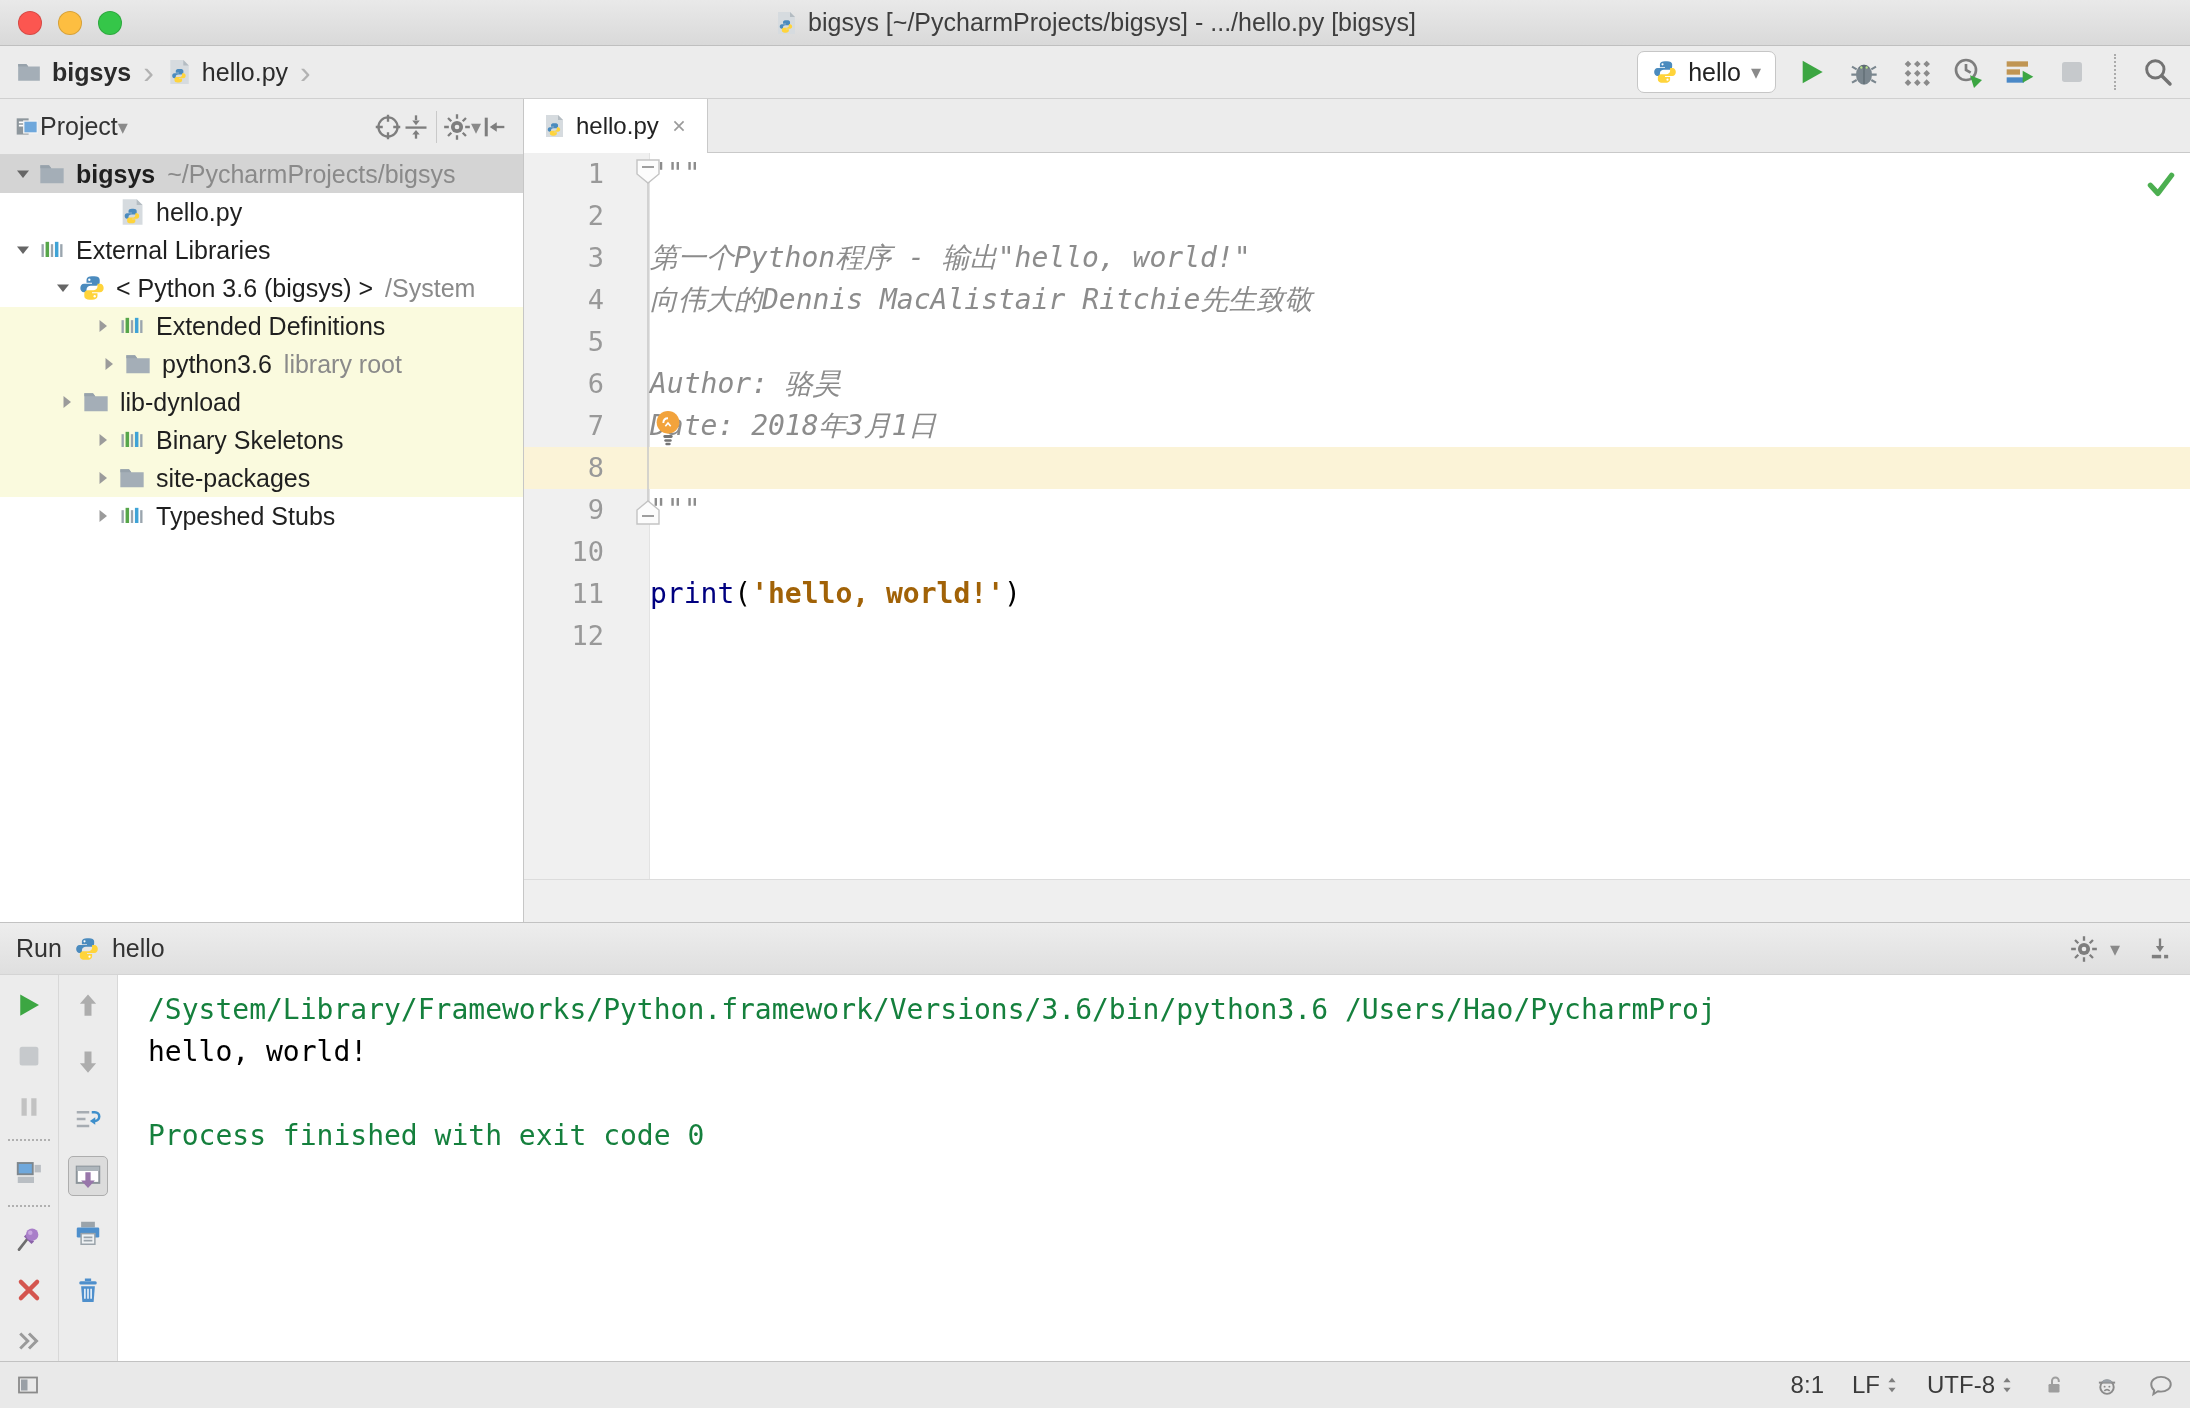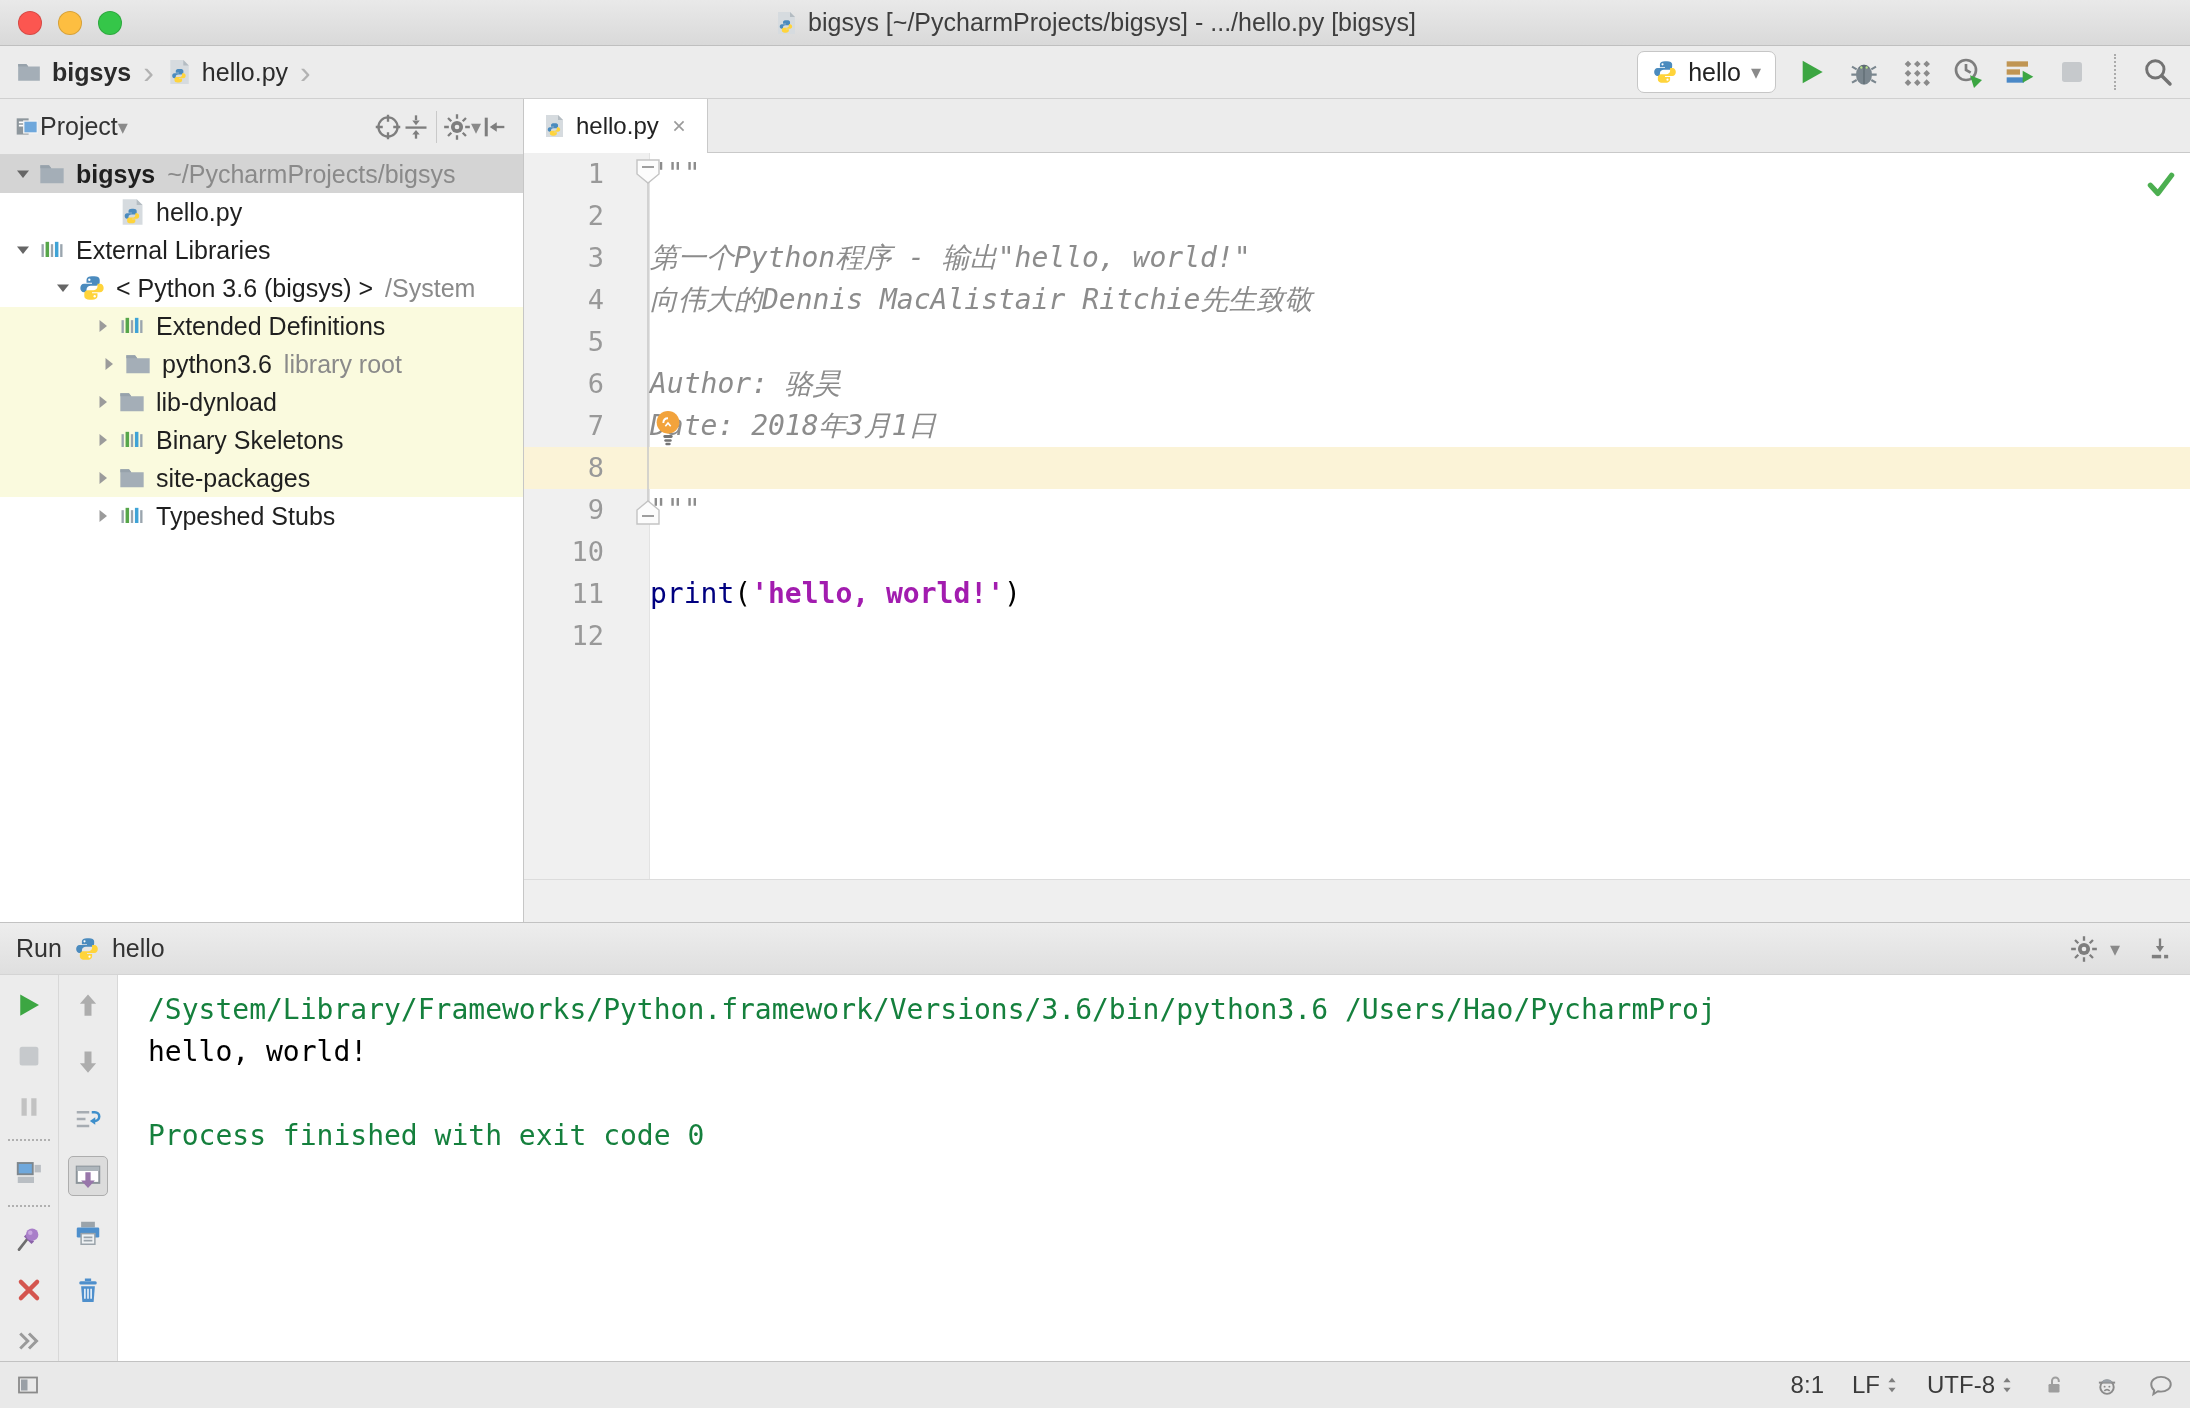--- a/index.html
+++ b/index.html
@@ -75,21 +75,21 @@
     flex:1 1 auto; position:relative; overflow:hidden;
     font-family:"DejaVu Sans Mono","Liberation Mono",monospace; font-size:28px;
   }
   .gutter-bg { position:absolute; left:0; top:0; bottom:0; width:126px; background:#F0F0F0; border-right:1px solid #E3E3E3; }
   .eline { position:relative; height:42px; display:flex; }
   .eline.current { background:#FBF3D7; }
   .gut { width:126px; flex:0 0 auto; color:#999; text-align:right; padding-right:46px; font-size:27px; line-height:42px; }
   .code { line-height:42px; white-space:pre; }
   .seg-doc { color:#8C8C8C; font-style:italic; }
   .seg-kw { color:#000080; }
-  .seg-str { color:#a21caf; font-weight:bold;margin-top:14px; }
+  .seg-str { color:#a16207; font-weight:bold;margin-top:14px; }
   .seg-plain { color:#000; }
   .fold-overlay { position:absolute; left:108px; top:0; }
   .bulb-overlay { position:absolute; left:128px; width:34px; }
   .check { position:absolute; top:16px; right:14px; }
   .editor-bottom { flex:0 0 43px; background:#EFEFEF; border-top:1px solid #DCDCDC; }
 
   
   .run-panel { flex:0 0 415px; border-top:1px solid #C2C2C2; display:flex; flex-direction:column; }
   .run-header {
     flex:0 0 52px; background:linear-gradient(#EDEDED,#DFDFDF); border-bottom:1px solid #D4D4D4;
@@ -382,21 +382,21 @@
             </span>
             <span class="tw-icon">
               <svg viewBox="0 0 24 24">
                 <path fill="#A4AEB7" d="M2 4.5h7.4l2 2.5H22V20H2z"></path>
                 <path fill="#97A2AB" d="M2 4.5h7.4l2 2.5H2z"></path>
               </svg>
             </span>
             <span class="tw-label">python3.6</span>
             <span class="tw-hint">library root</span>
           </div>
-          <div class="tree-row lib" style="padding-left: 90px;">
+          <div class="tree-row lib" style="padding-left: 54px;">
             <span class="tw-exp">
               <svg viewBox="0 0 20 20">
                 <path fill="#9B9B9B" d="M6.5 4v12L14 10z"></path>
               </svg>
             </span>
             <span class="tw-icon">
               <svg viewBox="0 0 24 24">
                 <path fill="#A4AEB7" d="M2 4.5h7.4l2 2.5H22V20H2z"></path>
                 <path fill="#97A2AB" d="M2 4.5h7.4l2 2.5H2z"></path>
               </svg>

